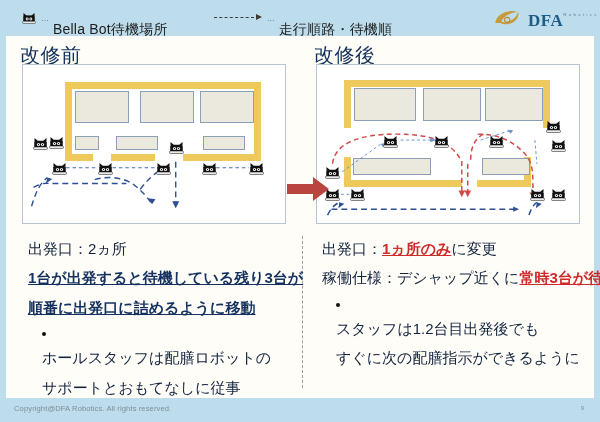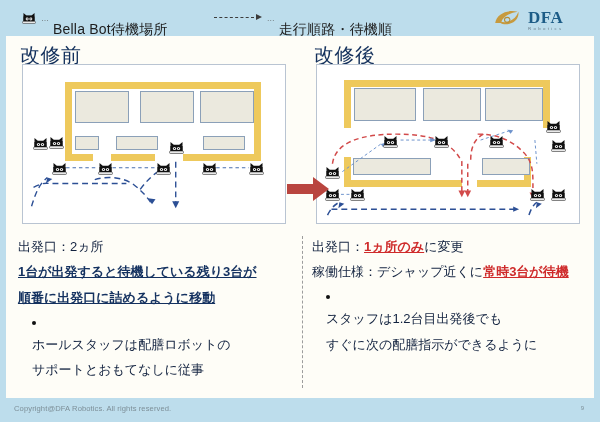--- a/index.html
+++ b/index.html
@@ -67,21 +67,21 @@
   
   #logo {
     position: absolute;
     right: 16px; top: 4px;
     width: 92px; height: 32px;
     display: flex;
     align-items: center;
     gap: 4px;
   }
   #logo .mark { width: 32px; height: 26px; flex: none; }
-  #logo .wordmark { display: flex; flex-direction: column; line-height: 1; }
+  #logo .wordmark { display: flex; flex-direction: row; line-height: 1; }
   #logo .dfa {
     font-family: "Liberation Serif", "DejaVu Serif", serif;
     font-size: 17px; font-weight: 700; color: #1c5c87; letter-spacing: .5px;
   }
   #logo .sub {
     font-size: 4.4px; color: #6b7f8c; letter-spacing: 2.3px; margin-top: 1.5px;
   }
 
   
   #panel {
@@ -141,23 +141,23 @@
   #big-arrow {
     position: absolute;
     left: 281px; top: 140px;
     width: 42px; height: 26px;
     z-index: 6;
   }
 
   
   .textblock {
     position: absolute;
-    left: 10px; top: 198px;
+    left: 20px; top: 198px;
     width: 268px;
-    font-size: 13px;
+    font-size: 15px;
     color: #12223f;
     line-height: 1.95;
   }
   .tline { white-space: nowrap; }
   .u-blue  { text-decoration: underline; color: #14315f; font-weight: 700; }
   .u-red   { text-decoration: underline; color: #cf2b2b; font-weight: 700; }
 
   .bullets { margin-top: 4px; padding-left: 14px; }
   .bullet-row { display: flex; gap: 7px; align-items: flex-start; flex-direction: column; }
   .bullet-dot {

